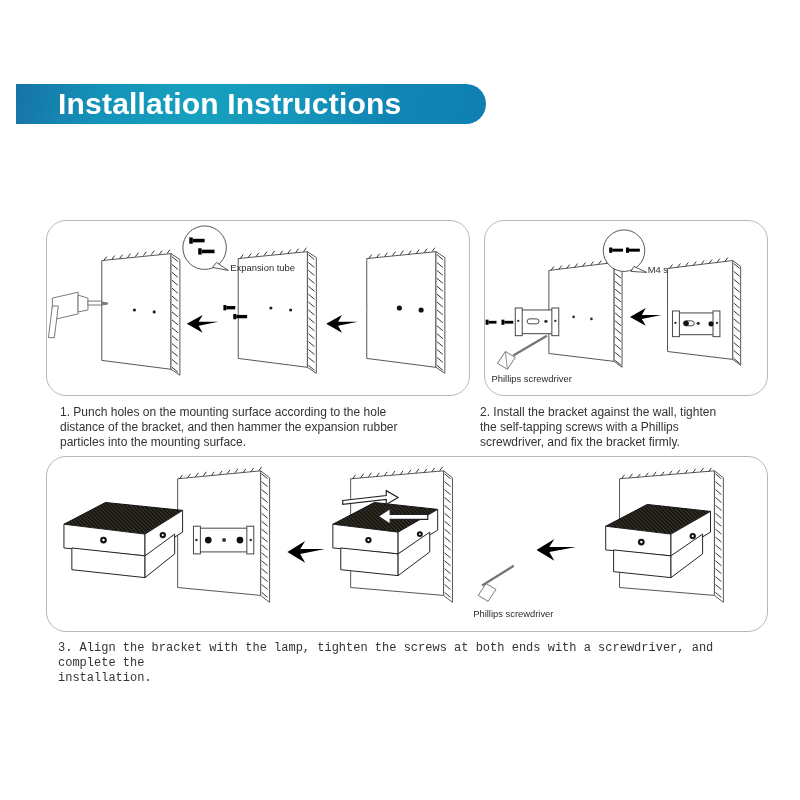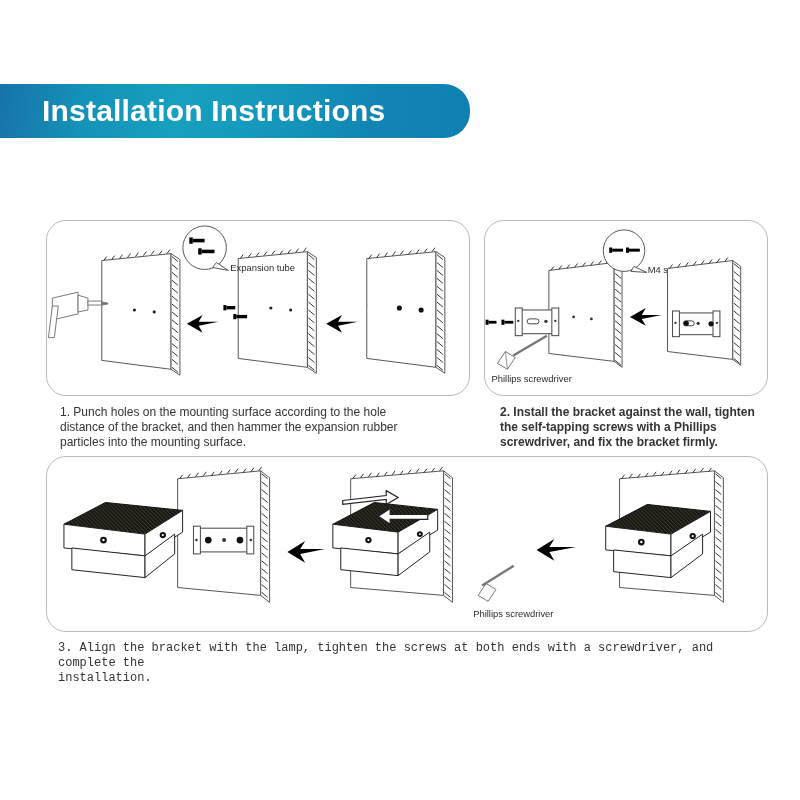--- a/index.html
+++ b/index.html
@@ -7,22 +7,22 @@
     width:800px;height:800px;
     background:#ffffff;
     font-family:"Liberation Sans", sans-serif;
     overflow:hidden;
     position:relative;
   }
 
   
   #header-banner{
     position:absolute;
-    left:0; top:84px;
-    width:470px; height:54px;
+    left:16px; top:84px;
+    width:470px; height:40px;
     border-radius:0 26px 26px 0;
     background:linear-gradient(100deg,#1773a8 0%,#1492b8 18%,#17a0bf 38%,#1597bb 58%,#1186b4 78%,#0f7fb2 100%);
     display:flex; align-items:center;
   }
   #header-title{
     color:#ffffff;
     font-size:30px;
     font-weight:bold;
     letter-spacing:.2px;
     margin-left:42px;
@@ -42,21 +42,21 @@
   #panel-3{ left:46px;  top:456px; width:722px; height:176px; }
 
   .caption{
     position:absolute;
     font-size:12px;
     color:#333333;
     line-height:15px;
     white-space:pre-line;
   }
   #caption-1{ left:60px;  top:405px; width:415px; }
-  #caption-2{ left:500px; top:405px; width:292px;font-weight:bold; }
+  #caption-2{ left:480px; top:405px; width:292px; }
   #caption-3{ left:58px;  top:641px; width:700px;font-family:Liberation Mono, monospace; }
 
   .fig{ position:absolute; left:0; top:0; width:100%; height:100%; }
 
   .lbl{
     font-family:"Liberation Sans", sans-serif;
     font-size:9.5px;
     fill:#2b2b2b;
   }
 </style>

